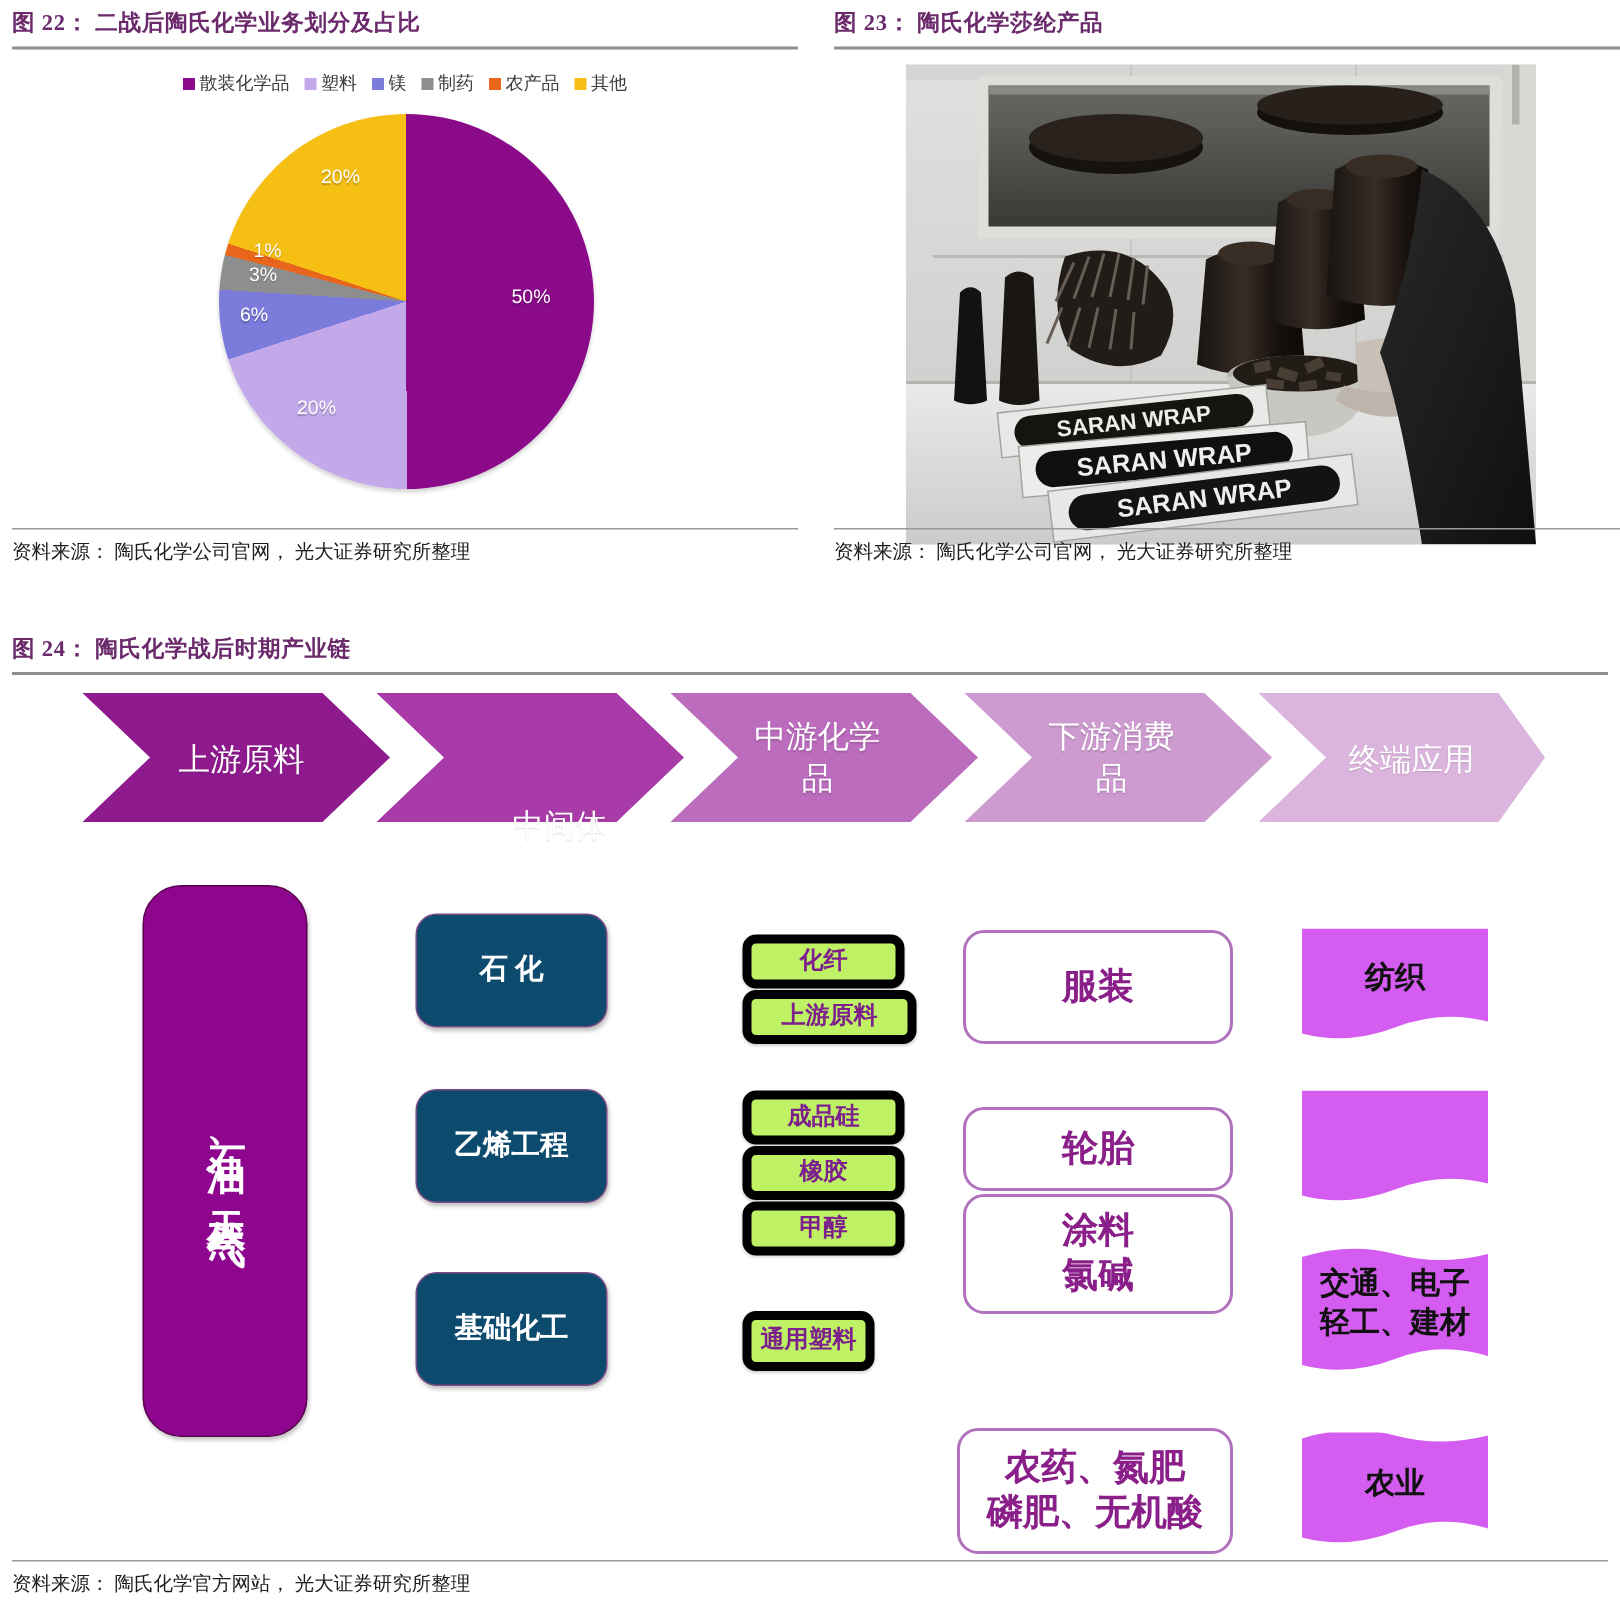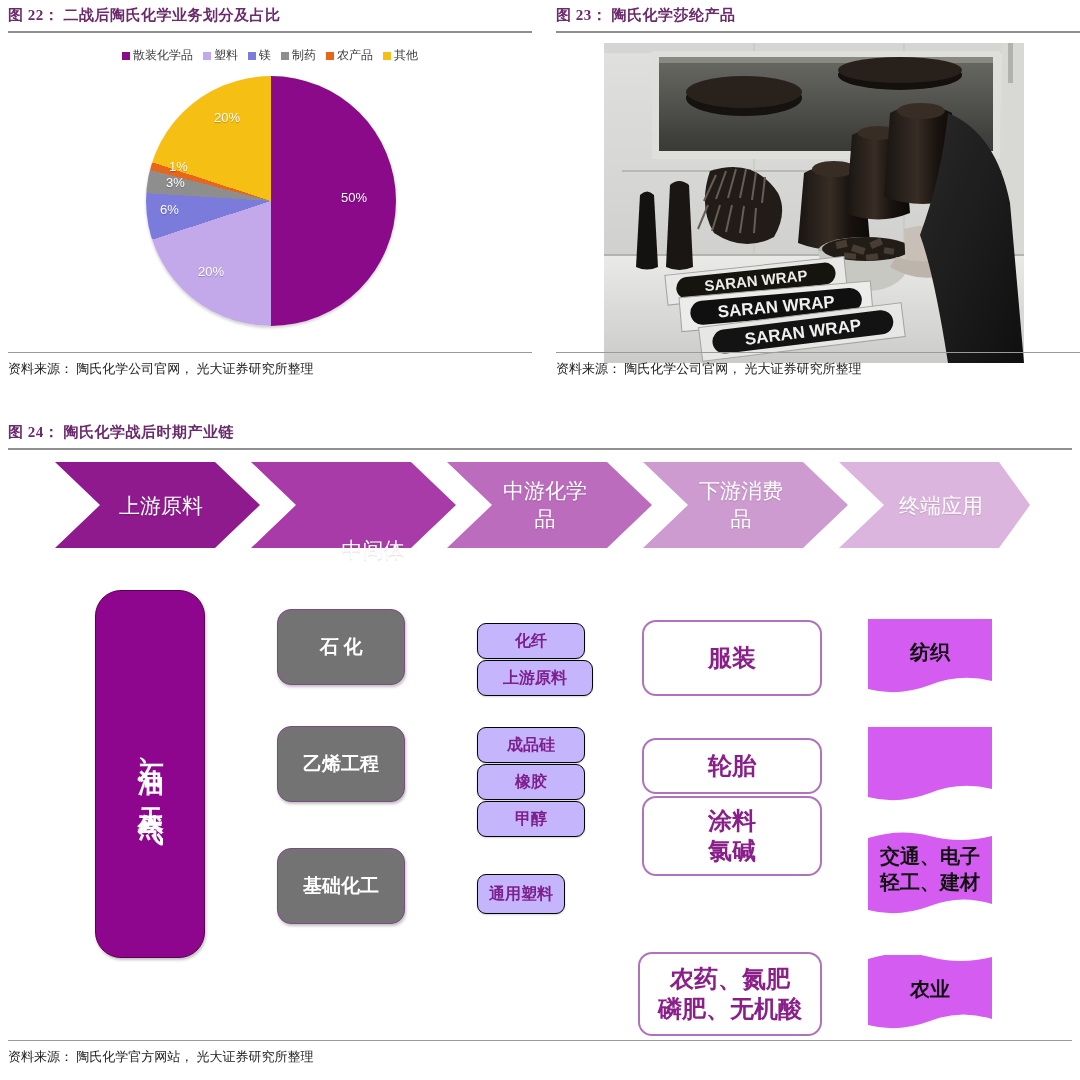--- a/index.html
+++ b/index.html
@@ -107,34 +107,35 @@
     border:1px solid #5b0050;
     border-radius:26px;
     color:#ffffff;
     font-size:26px;
     writing-mode:vertical-rl;
     text-orientation:upright;
     letter-spacing:6px;
     box-shadow:1px 2px 3px rgba(0,0,0,0.25);
   }
   .box-c2{
-    background:#737373;
+    background:#0c4a6e;
     border:1px solid #7d4a86;
     border-radius:14px;
     color:#ffffff;
     font-size:19px;
     box-shadow:1px 2px 3px rgba(0,0,0,0.25);
   }
   .box-c3{
-    background:#c4b5fd;
-    border:1px solid #000000;
+    background:#bef264;
+    border:6px solid #000000;
     border-radius:9px;
     color:#7d1f8c;
     font-size:16px;
     box-shadow:0 1px 2px rgba(0,0,0,0.18);
+    margin-left:18px;
   }
   .box-c4{
     background:#ffffff;
     border:2px solid #b172bd;
     border-radius:14px;
     color:#8a1f8a;
     font-size:24px;
   }
   .wave{
     position:absolute;

